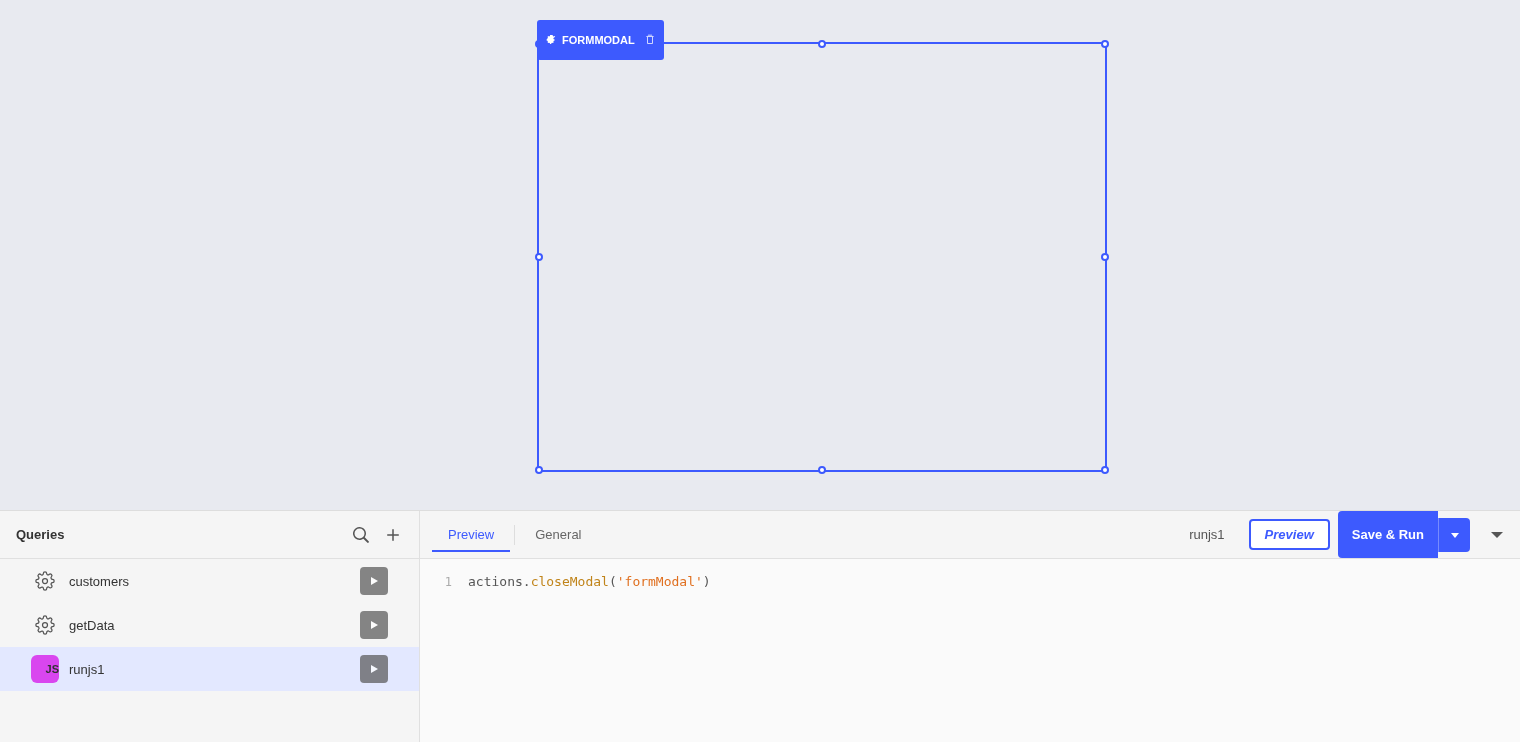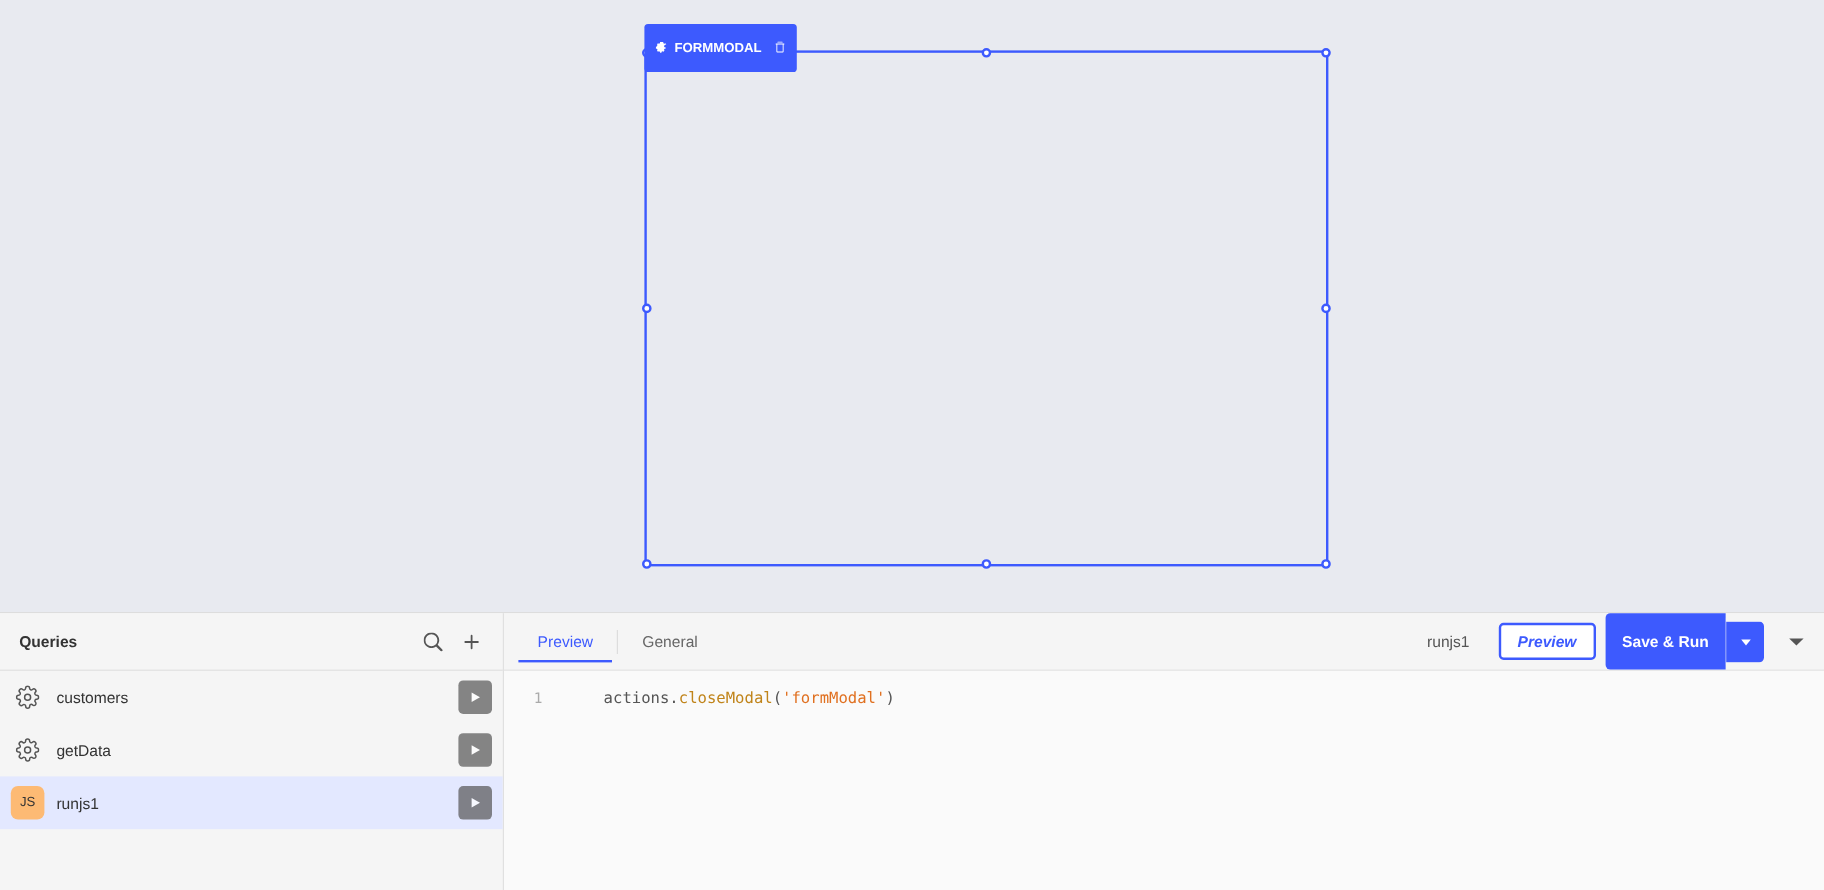--- a/index.html
+++ b/index.html
@@ -136,45 +136,46 @@
     }
 
     .query-list {
       flex: 1;
       overflow-y: auto;
     }
 
     .query-item {
       display: flex;
       align-items: center;
-      padding: 0 9px;
+      padding: 0 31px;
       height: 44px;
       cursor: pointer;
       gap: 10px;
     }
 
     .query-item.active {
       background: #e3e8ff;
     }
 
     .query-icon {
       width: 28px;
       height: 28px;
       border-radius: 6px;
       display: flex;
       align-items: center;
       justify-content: center;
       flex-shrink: 0;
     }
 
     .query-icon.js-icon {
-      background: #fdba74;
+      background: #d946ef;
       color: #333;
       font-size: 11px;
-      font-weight: 400;
+      font-weight: 700;
+      justify-content: flex-end;
     }
 
     .query-name {
       flex: 1;
       font-size: 13px;
       color: #333;
     }
 
     .run-btn {
       width: 28px;
@@ -322,21 +323,20 @@
       width: 20px;
       text-align: right;
       margin-right: 16px;
       font-size: 12px;
       flex-shrink: 0;
       user-select: none;
     }
 
     .code-text {
       color: #333;
-      margin-left: 35px;
     }
 
     
     .left-strip {
       width: 120px;
       background: #e8eaf0;
     }
   </style>
 </head>
 <body>

